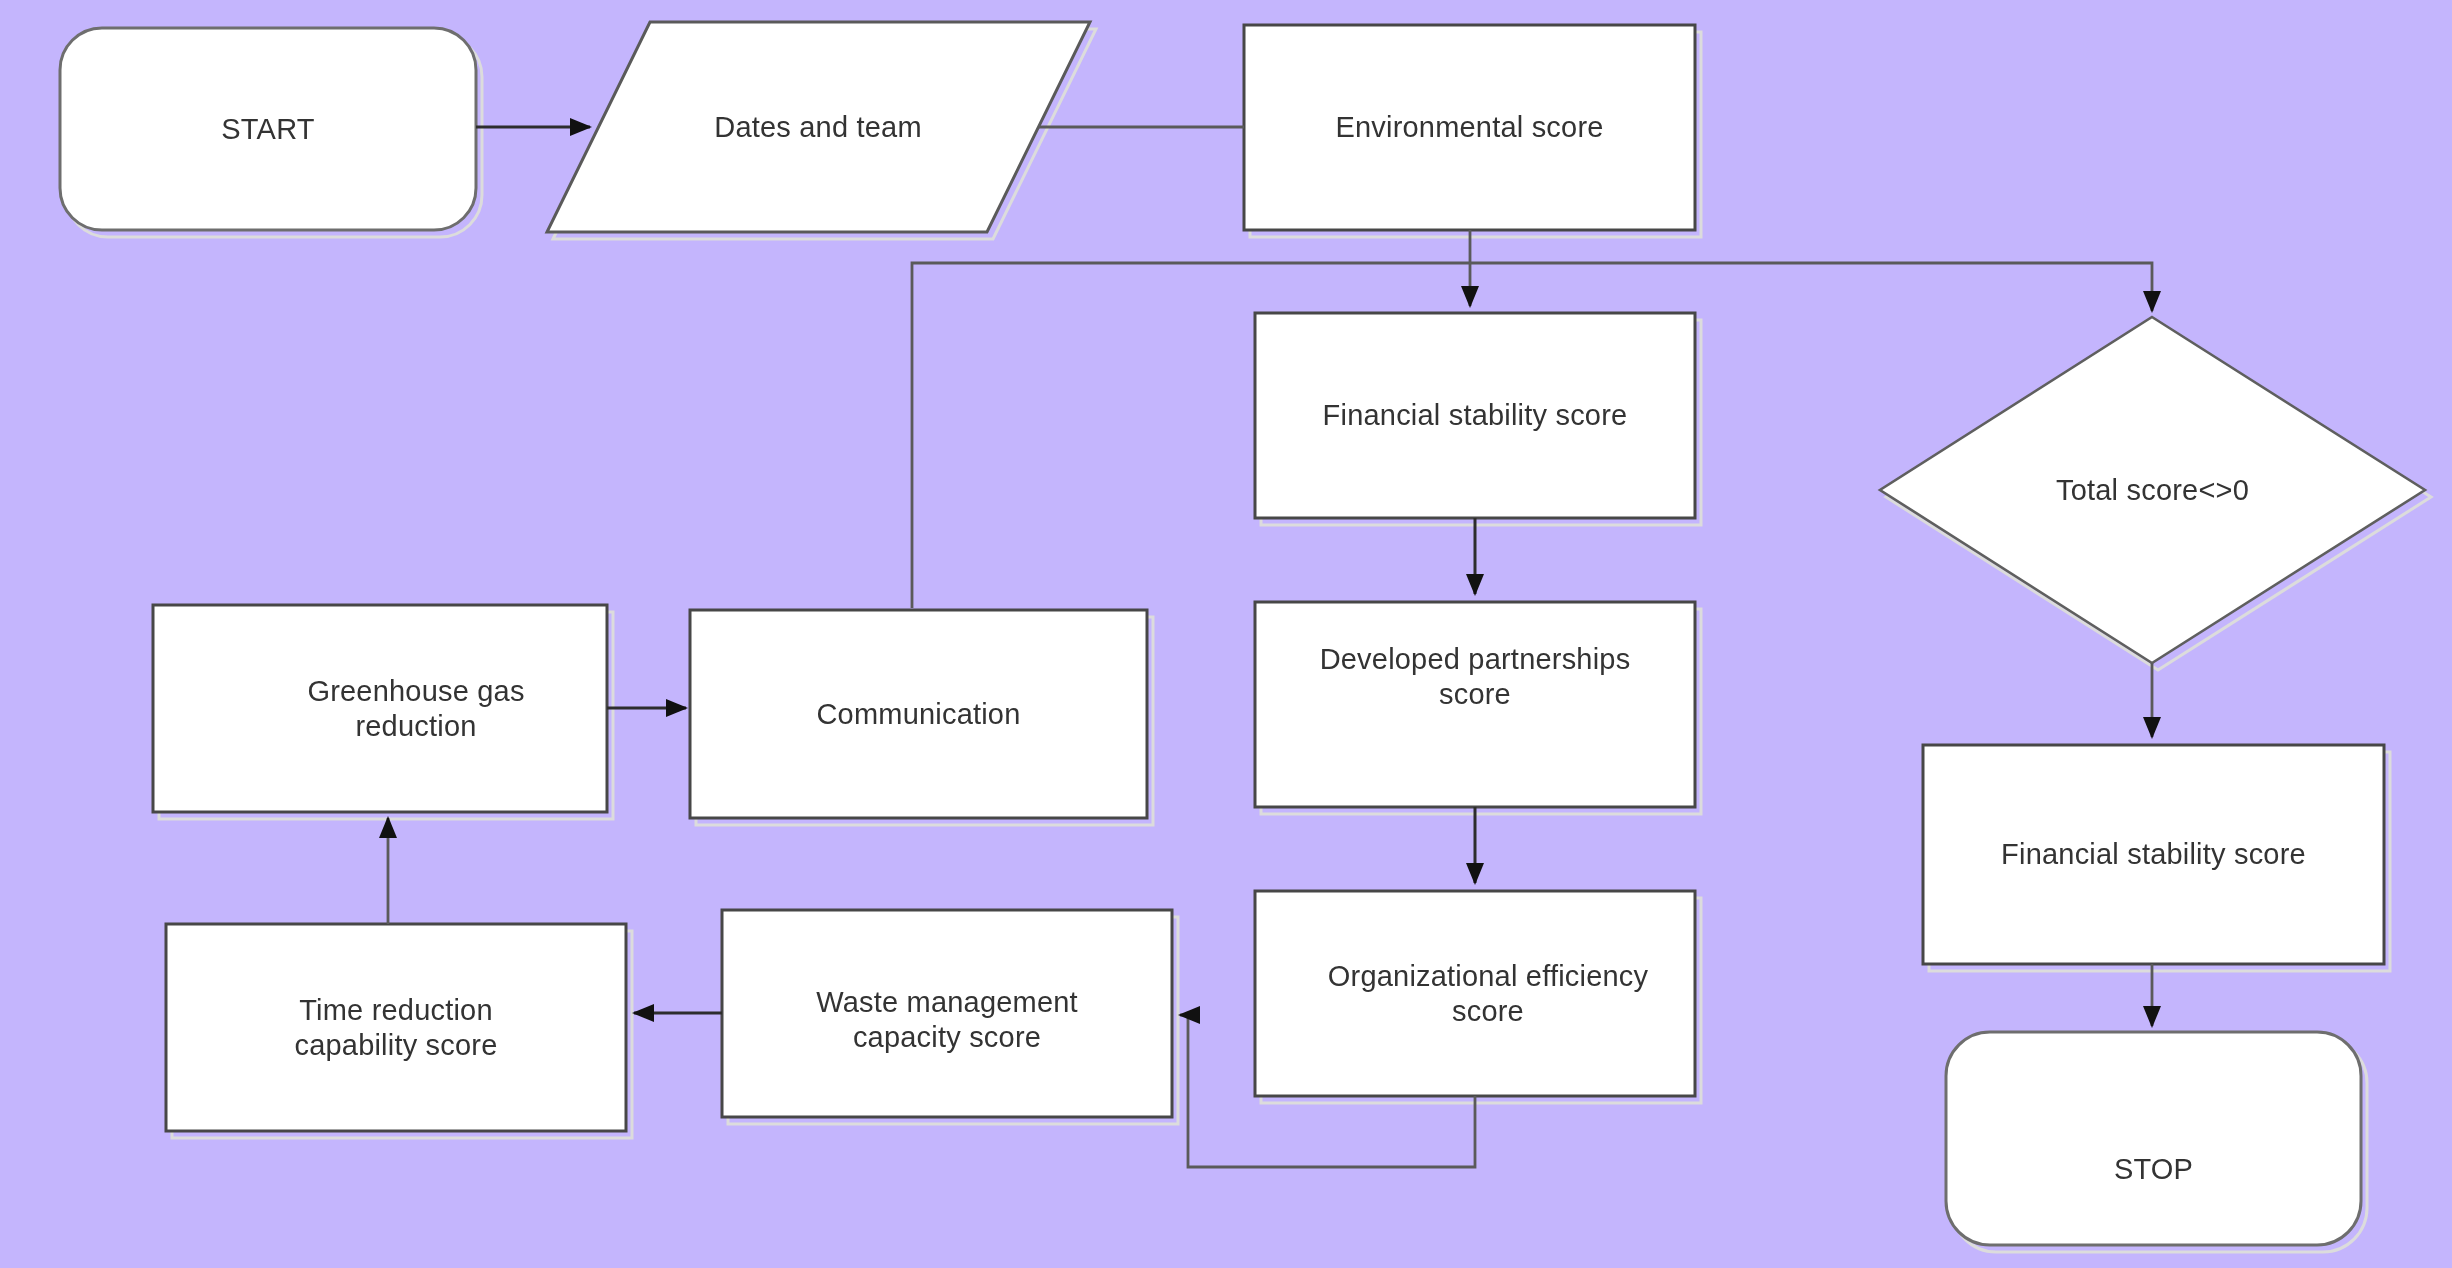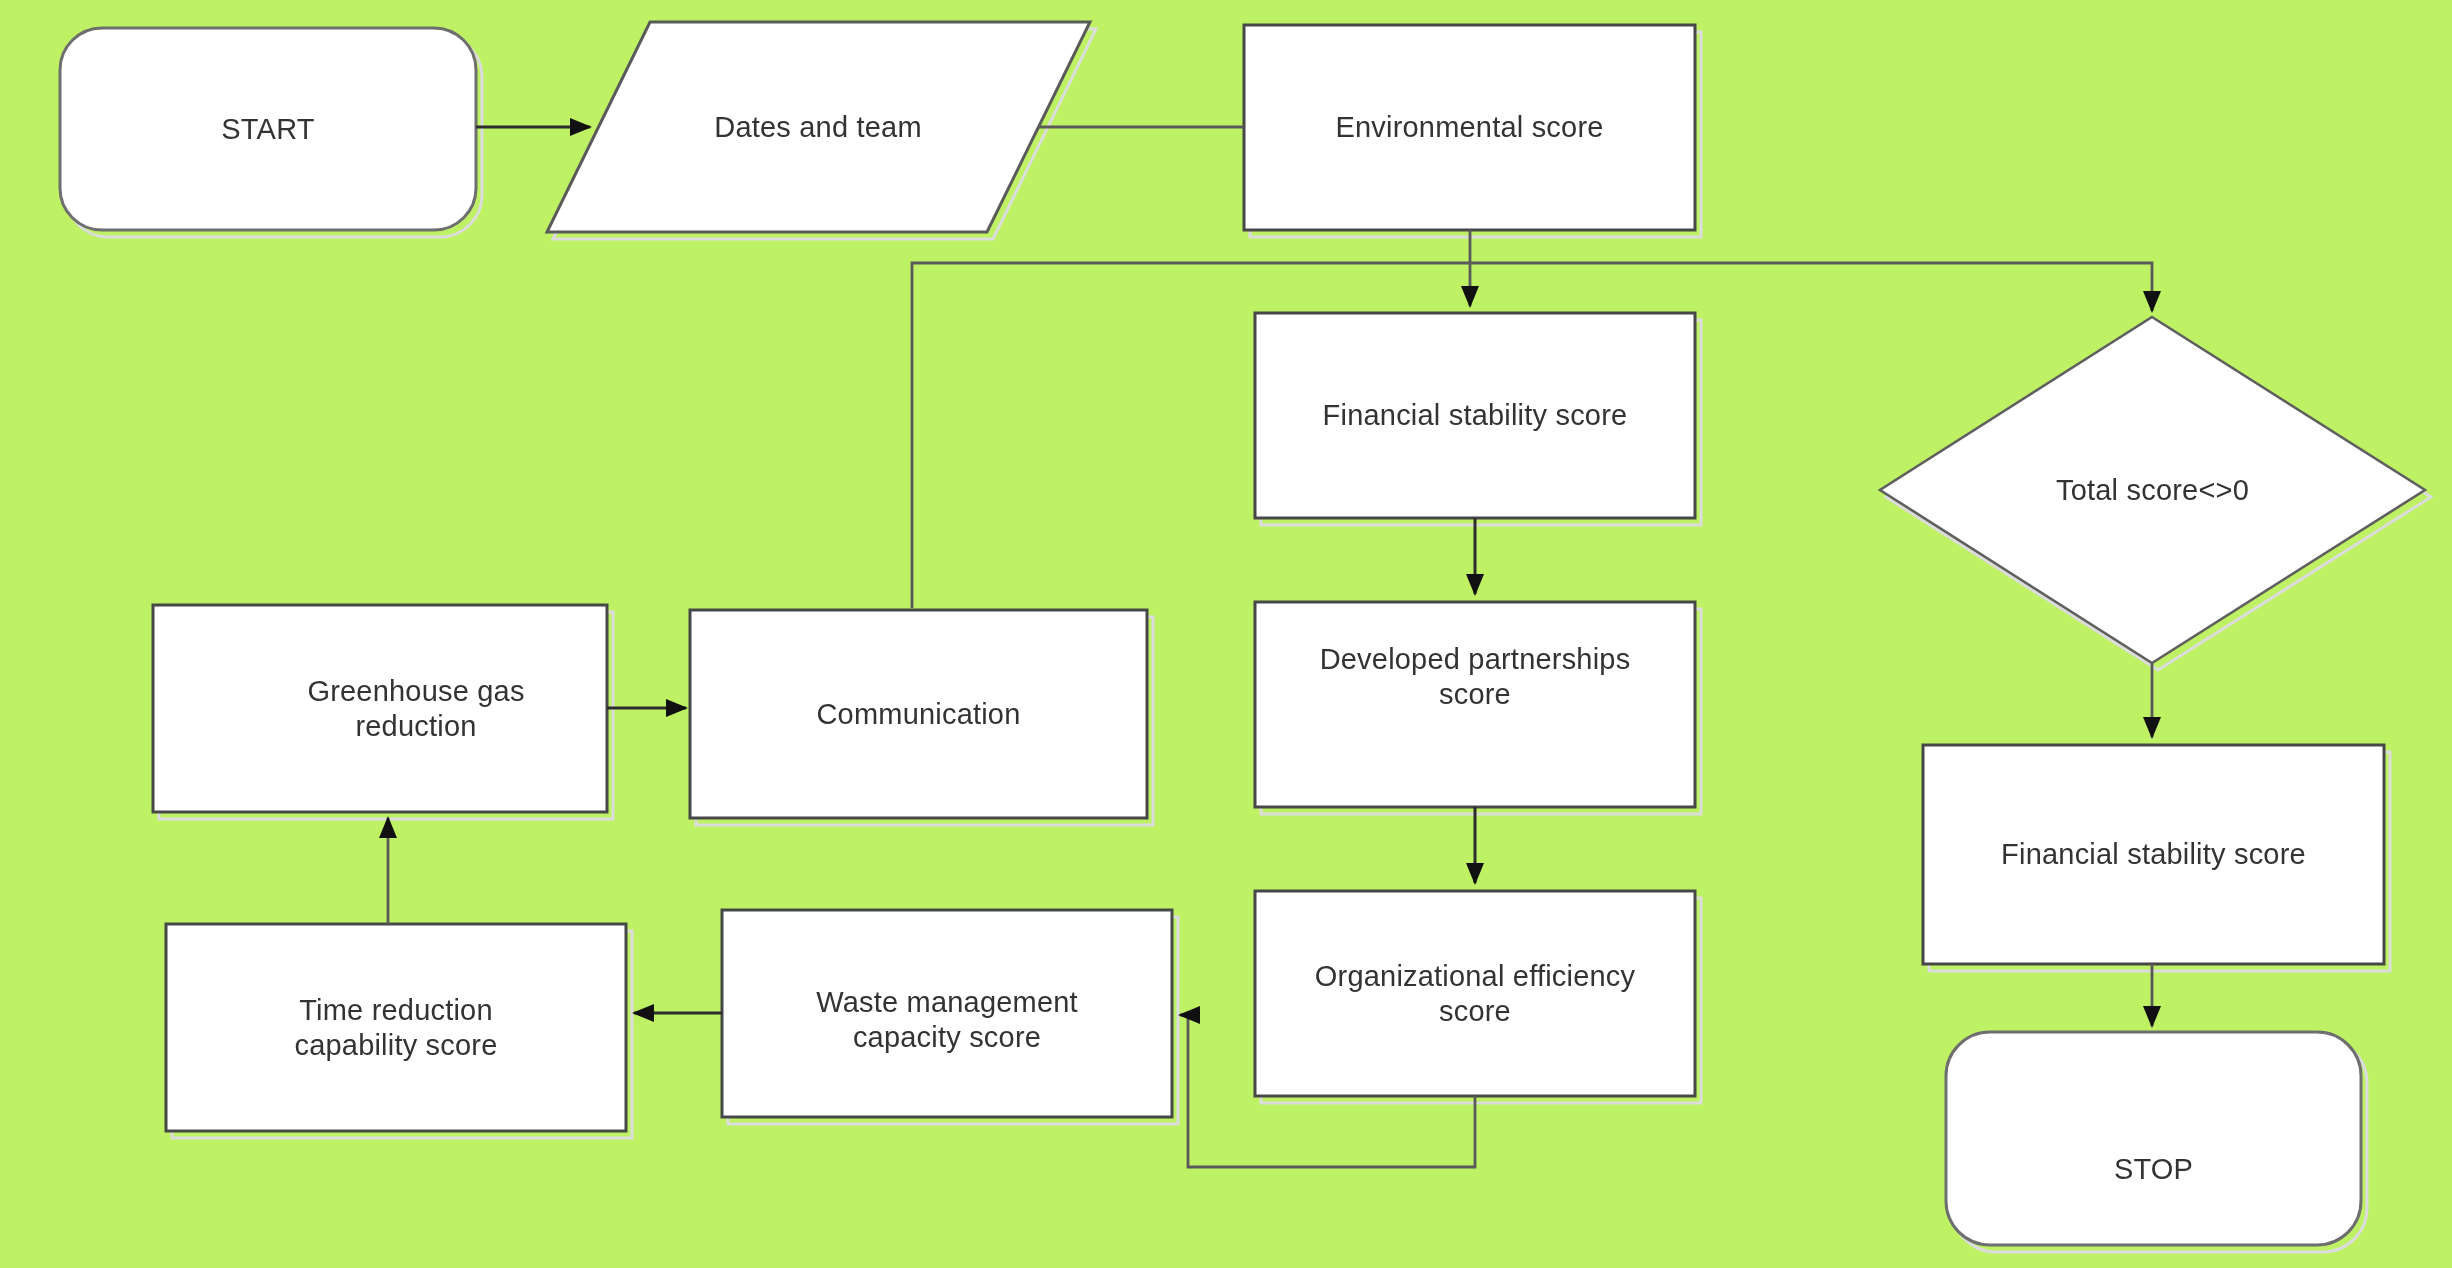--- a/index.html
+++ b/index.html
@@ -1,19 +1,19 @@
 <!DOCTYPE html>
 <html><head>
 <meta charset="utf-8">
 <style>
   html,body{margin:0;padding:0;background:#ffffff;}
   .stage{
     position:relative;
     width:2452px;height:1268px;
-    background:#bef264;
+    background:#c4b5fd;
     font-family:"Liberation Sans", sans-serif;
     overflow:hidden;
   }
   .stage svg{position:absolute;left:0;top:0;}
   .lbl{
     position:absolute;
     display:flex;align-items:center;justify-content:center;
     text-align:center;
     color:#333333;
     font-size:29px;
@@ -145,21 +145,21 @@
   </div>
 
   <div class="lbl" style="left:1255px;top:313px;width:440px;height:205px;">
     <span>Financial stability score</span>
   </div>
 
   <div class="lbl" style="left:1255px;top:602px;width:440px;height:150px;border-radius:12px;">
     <span style="max-width:360px;">Developed partnerships score</span>
   </div>
 
-  <div class="lbl" style="left:1255px;top:891px;width:440px;height:205px;">
+  <div class="lbl" style="left:1255px;top:891px;width:440px;height:205px;padding-left:13px;">
     <span style="max-width:340px;">Organizational efficiency score</span>
   </div>
 
   <div class="lbl" style="left:722px;top:910px;width:450px;height:220px;">
     <span style="max-width:300px;">Waste management capacity score</span>
   </div>
 
   <div class="lbl" style="left:166px;top:924px;width:460px;height:207px;border-radius:27px;">
     <span style="max-width:290px;">Time reduction capability score</span>
   </div>

